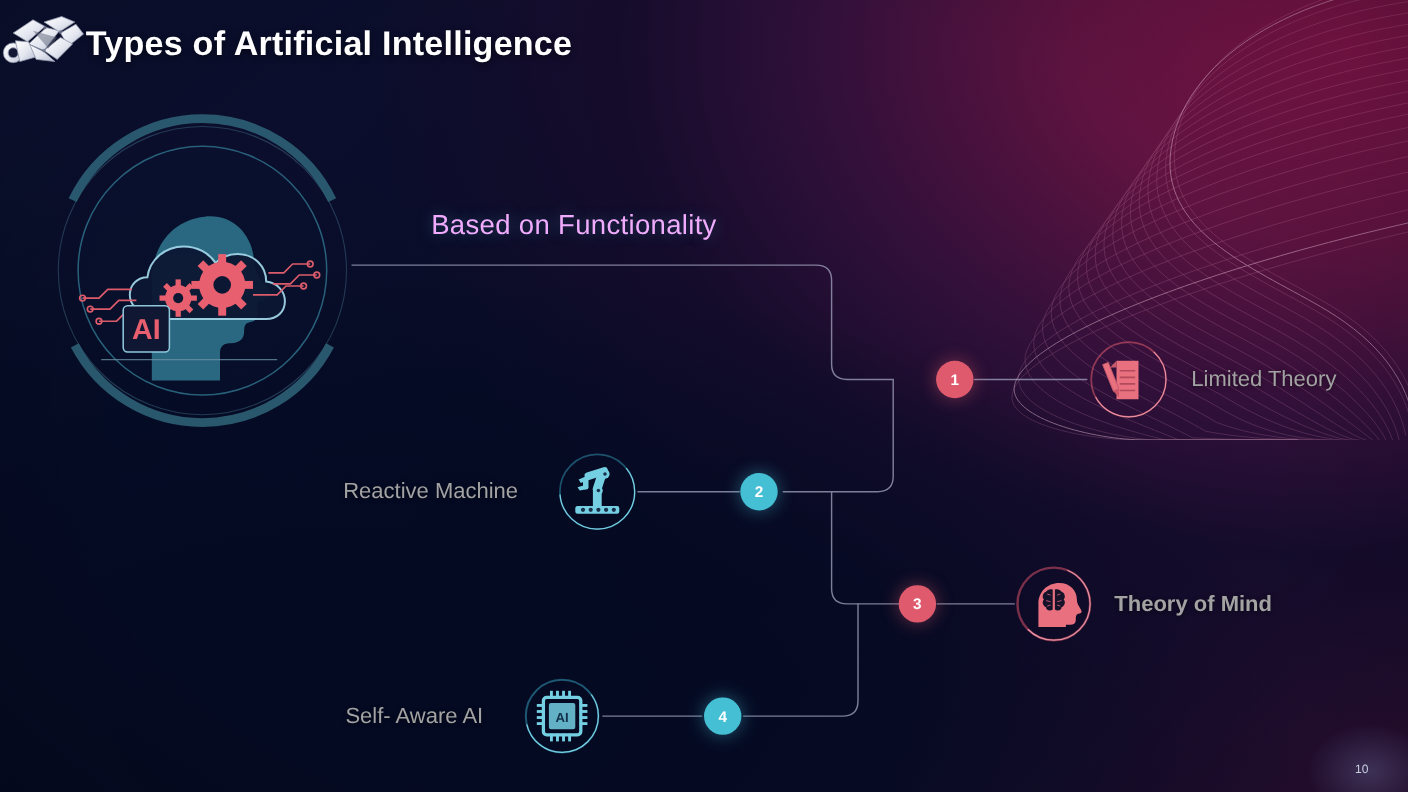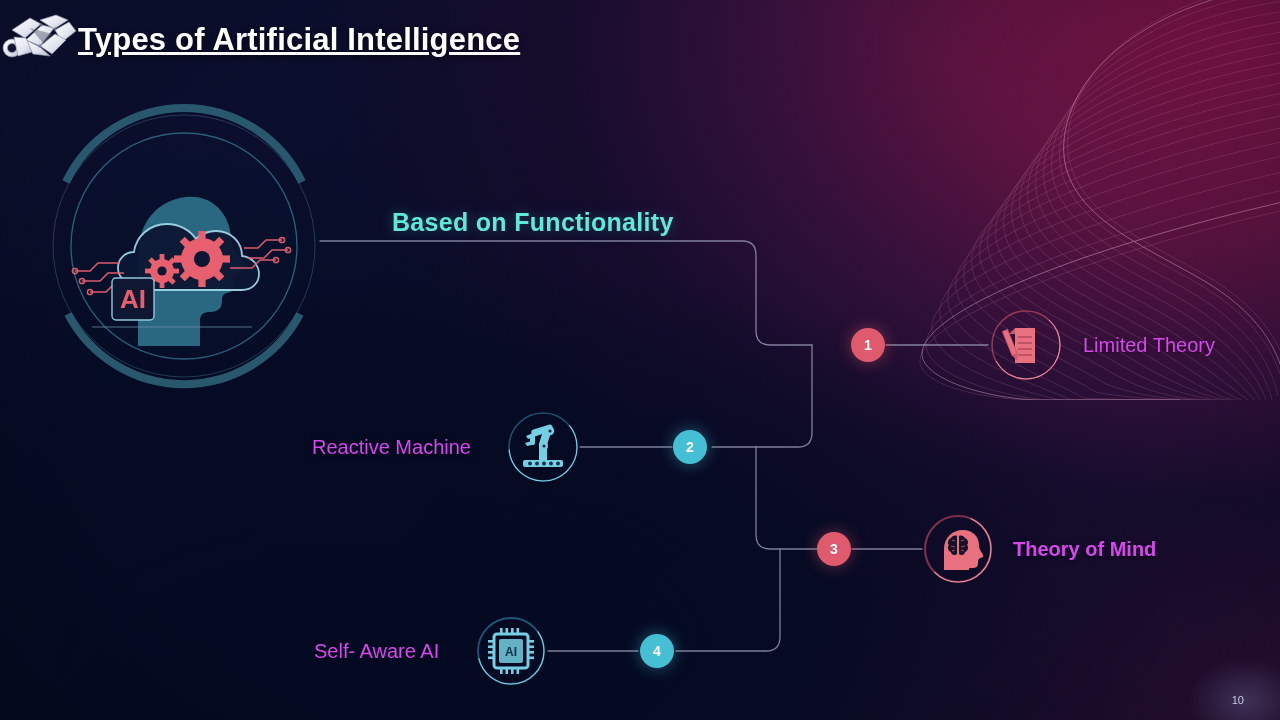--- a/index.html
+++ b/index.html
@@ -42,33 +42,32 @@
     background: radial-gradient(ellipse 1000px 700px at 50% 50%, rgba(0,0,0,0) 52%, rgba(0,0,0,0.28) 100%);
   }
 
   
   .robot-hand { position: absolute; left: 0; top: 4px; width: 78px; height: 66px; }
   .title {
     position: absolute; left: 78px; top: 22px;
     font-size: 31px; font-weight: bold; color: #ffffff;
     letter-spacing: .2px;
     text-shadow: 0 2px 6px rgba(0,0,0,.55);
-    text-decoration: underline;
   }
 
   
   .hero { position: absolute; left: 34px; top: 96px; width: 300px; height: 300px; }
 
   
   .connectors { position: absolute; left: 0; top: 0; width: 1280px; height: 720px; pointer-events: none; }
 
   
   .section-label {
-    position: absolute; left: 392px; top: 208px;
-    font-size: 25px; font-weight: bold; color: #5eead4;
+    position: absolute; left: 392px; top: 191px;
+    font-size: 25px; font-weight: normal; color: #f0abfc;
     letter-spacing: .3px;
     text-shadow: 0 0 14px rgba(79,195,212,.35);
   }
 
   
   .step {
     position: absolute;
     width: 34px; height: 34px; border-radius: 50%;
     display: flex; align-items: center; justify-content: center;
     font-size: 14px; font-weight: bold; color: #ffffff;
@@ -76,21 +75,21 @@
   }
   .step.pink { background: #e05a6d; box-shadow: 0 0 16px rgba(224,90,109,.45); }
   .step.cyan { background: #44bfd4; box-shadow: 0 0 16px rgba(68,191,212,.45); }
 
   
   .node-ring { position: absolute; width: 74px; height: 74px; }
 
   
   .node-label {
     position: absolute;
-    font-size: 20px; color: #d946ef;
+    font-size: 20px; color: #a3a3a3;
     white-space: nowrap;
     text-shadow: 0 1px 4px rgba(0,0,0,.5);
   }
 
   
   .page-num {
     position: absolute; right: 36px; bottom: 14px;
     font-size: 11px; color: #c9ccdd;
   }
   .page-num-glow {

